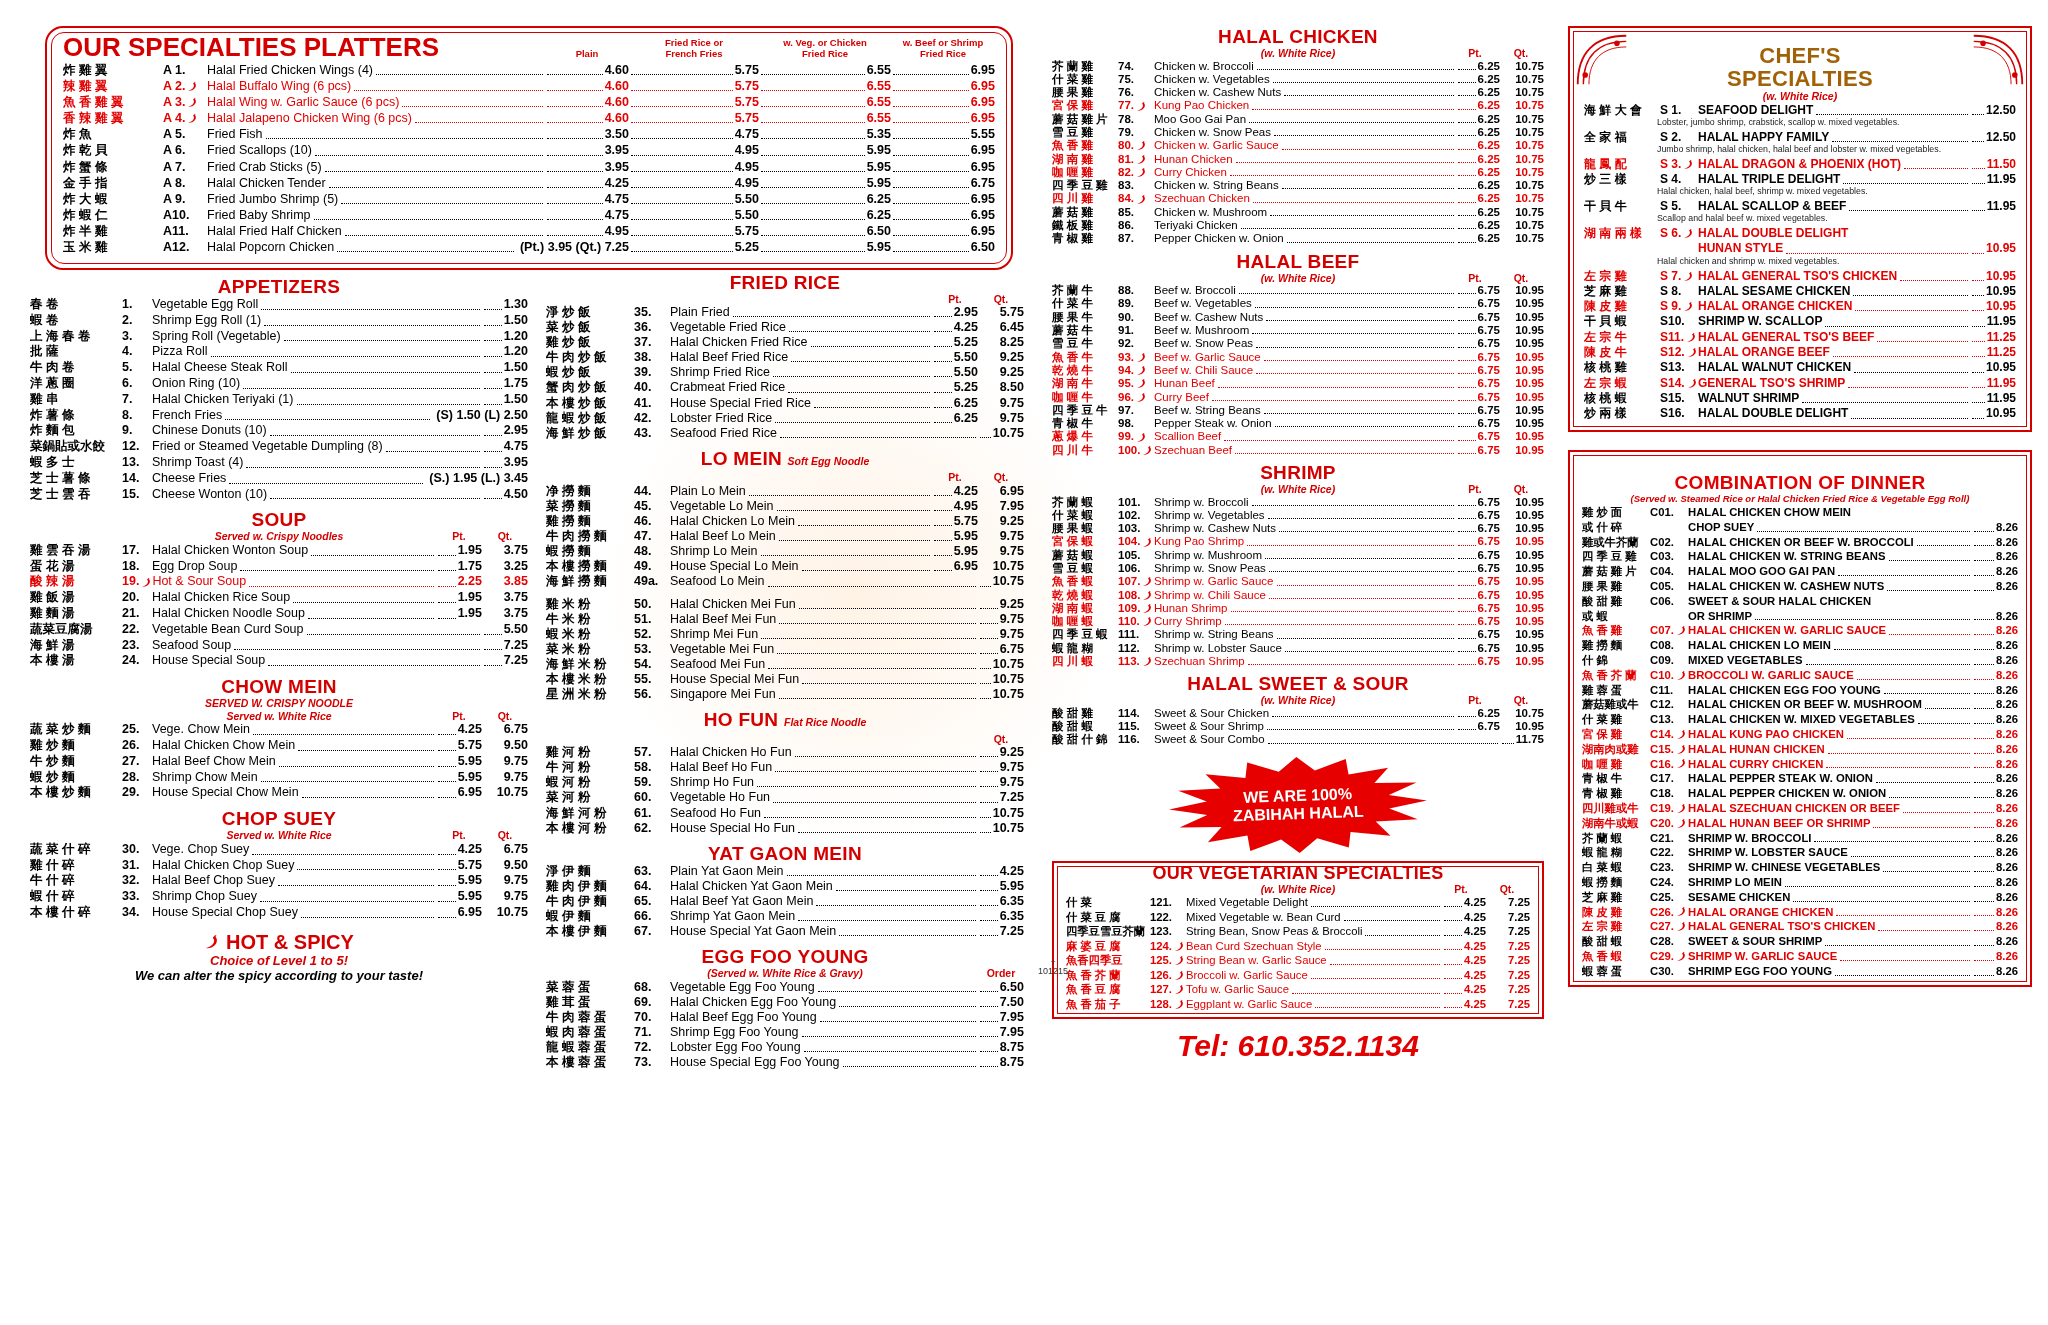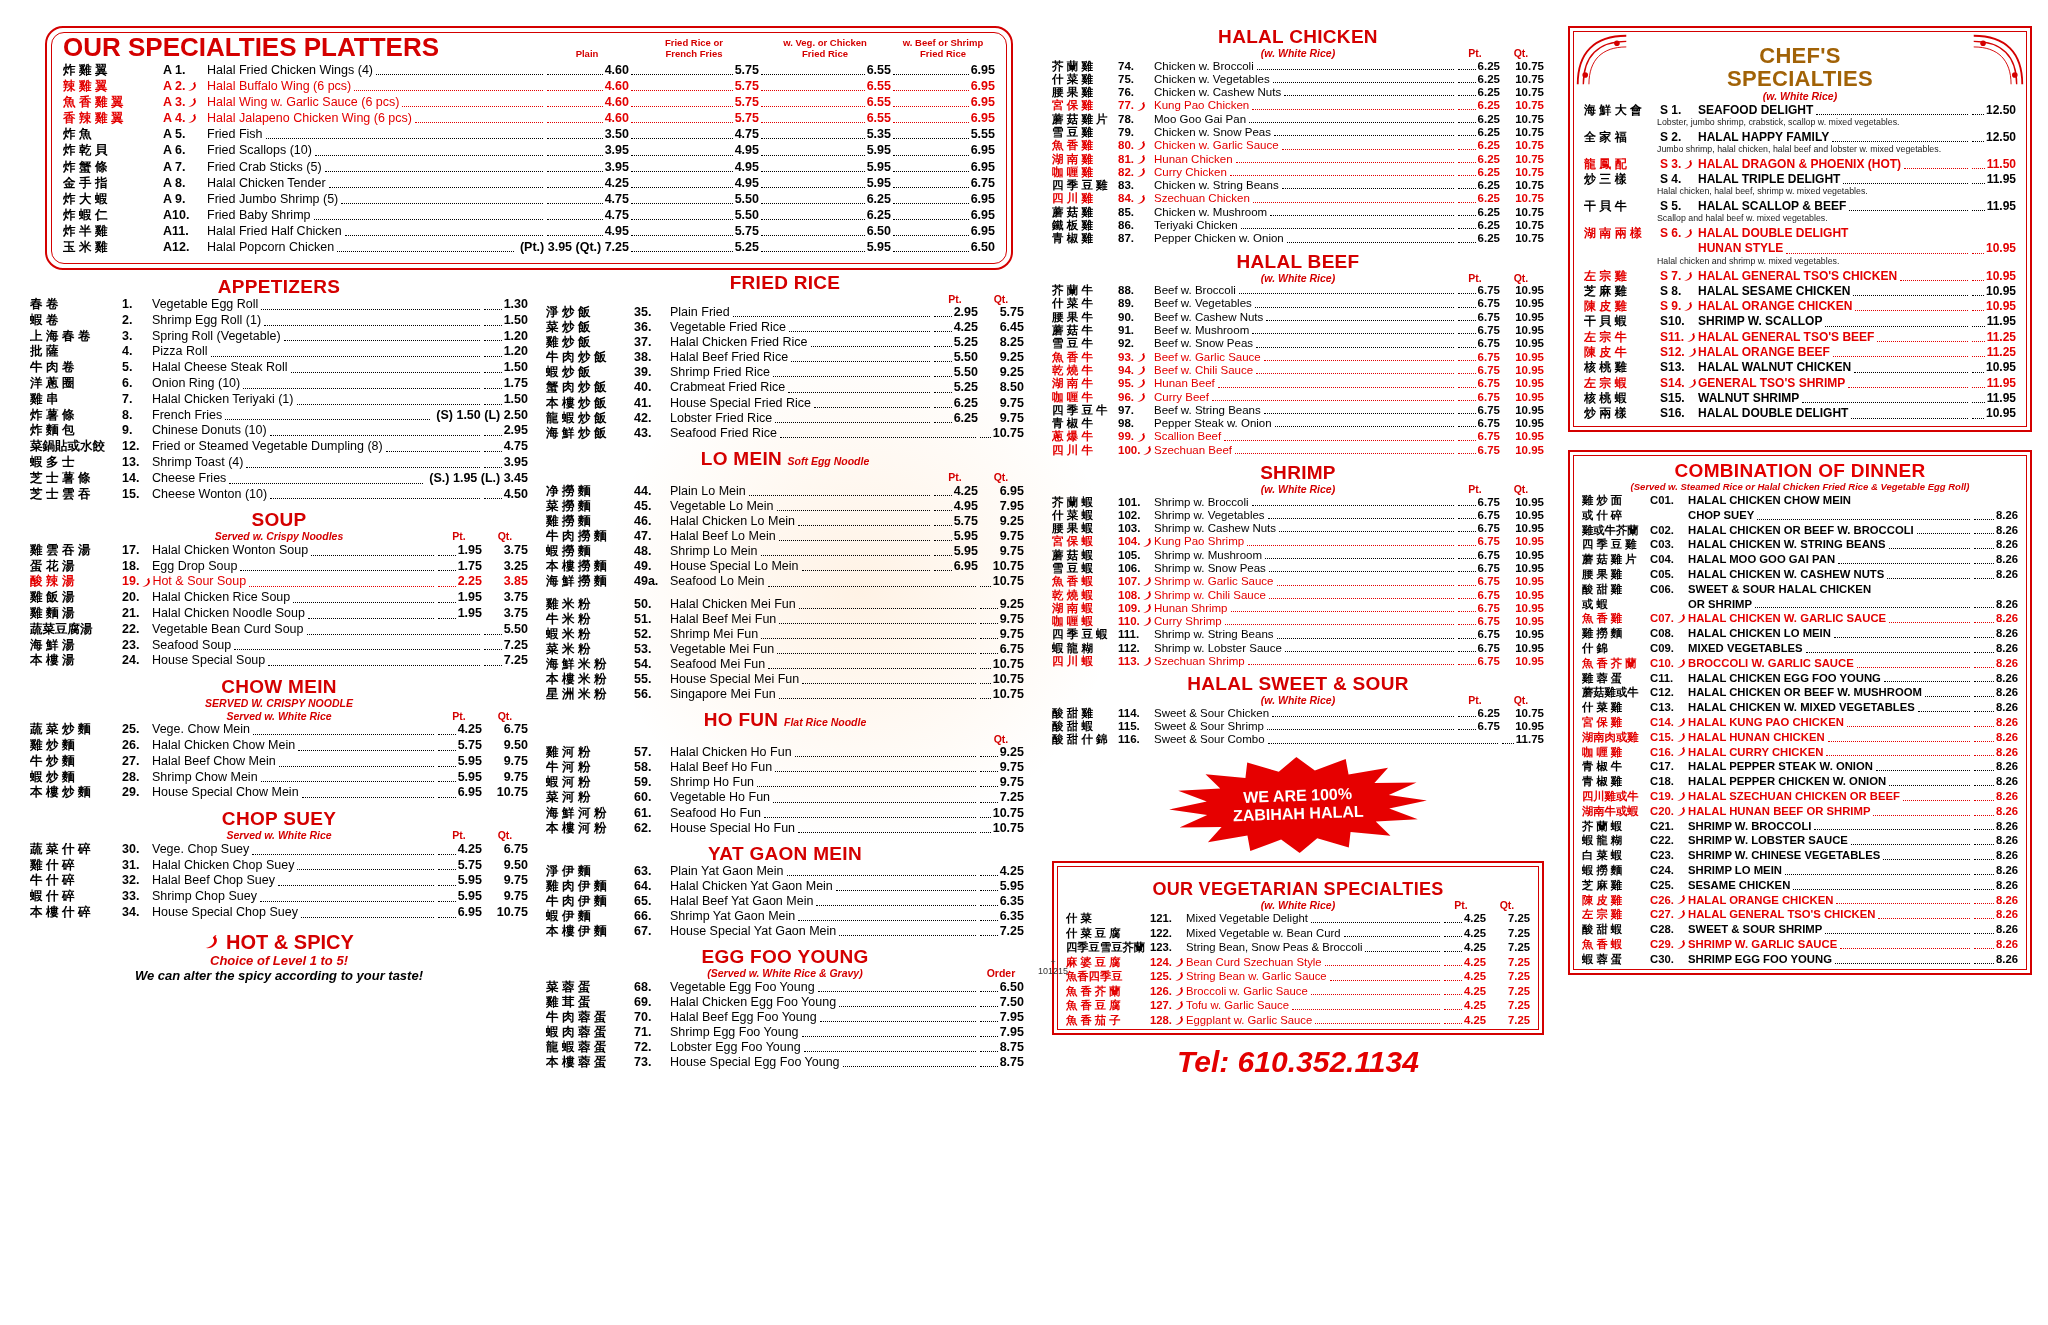--- a/index.html
+++ b/index.html
@@ -63,35 +63,35 @@
   .hs-title{color:#d40000;font-weight:bold;font-size:20px;line-height:22px;display:flex;justify-content:center;align-items:center;gap:6px}
   .hs-title .chili{width:16px;height:16px}
   .hs-line1{color:#d40000;font-style:italic;font-weight:bold;font-size:13px;line-height:15px}
   .hs-line2{font-style:italic;font-weight:bold;font-size:13px;line-height:16px}
   
   .badge{width:258px;height:96px;margin:10px auto 8px;background:#e60000;display:flex;align-items:center;justify-content:center;
     transform:rotate(-2deg);
     clip-path:polygon(100% 50%,85.3% 57%,96.2% 69.1%,79.9% 70%,85.4% 85.4%,70% 79.9%,69.1% 96.2%,57% 85.3%,50% 100%,43% 85.3%,30.9% 96.2%,30% 79.9%,14.6% 85.4%,20.1% 70%,3.8% 69.1%,14.7% 57%,0% 50%,14.7% 43%,3.8% 30.9%,20.1% 30%,14.6% 14.6%,30% 20.1%,30.9% 3.8%,43% 14.7%,50% 0%,57% 14.7%,69.1% 3.8%,70% 20.1%,85.4% 14.6%,79.9% 30%,96.2% 30.9%,85.3% 43%)}
   .badge-inner{color:#fff;font-weight:bold;font-size:16px;line-height:18px;text-align:center}
   
-  .vegbox{padding:16px 12px 6px;--cnw:84px;--numw:36px;font-size:11.3px;margin-top:8px}
+  .vegbox{padding:0 12px 6px;--cnw:84px;--numw:36px;font-size:11.3px;margin-top:8px}
   .vegbox .item{line-height:14.5px}
   .vegbox .sec-title{font-size:18px;line-height:20px}
   
   .tel{color:#e30000;font-weight:bold;font-style:italic;font-size:30px;text-align:center;margin-top:10px}
   
   .chefbox{padding:12px 14px 8px;--cnw:76px;--numw:38px;font-size:12px}
   .chefbox .item{line-height:15.3px}
   .chefbox .sec-title{font-size:22px;line-height:23px;color:#a16207;margin-top:4px}
   .chefbox .desc{margin-left:73px;margin-bottom:2px}
   .corner{position:absolute;top:4px;width:56px;height:56px;z-index:1}
   .corner.tl{left:4px}
   .corner.tr{right:4px;transform:scaleX(-1)}
   
-  .combbox{margin-top:18px;padding:8px 12px 6px;--cnw:68px;--numw:38px;font-size:11.3px}
+  .combbox{margin-top:18px;padding:20px 12px 6px;--cnw:68px;--numw:38px;font-size:11.3px}
   .combbox .item{line-height:14.8px}
   .combbox .sec-title{font-size:19px;line-height:21px;color:#e30000}
   .combbox .sub-line{font-size:9.5px}
   .chefbox .nm,.combbox .nm{font-weight:bold}
   
   .printcode{position:absolute;left:1038px;top:958px;font-size:9px;line-height:9px;color:#333;text-align:center}
 </style>
 </head>
 <body>
 

